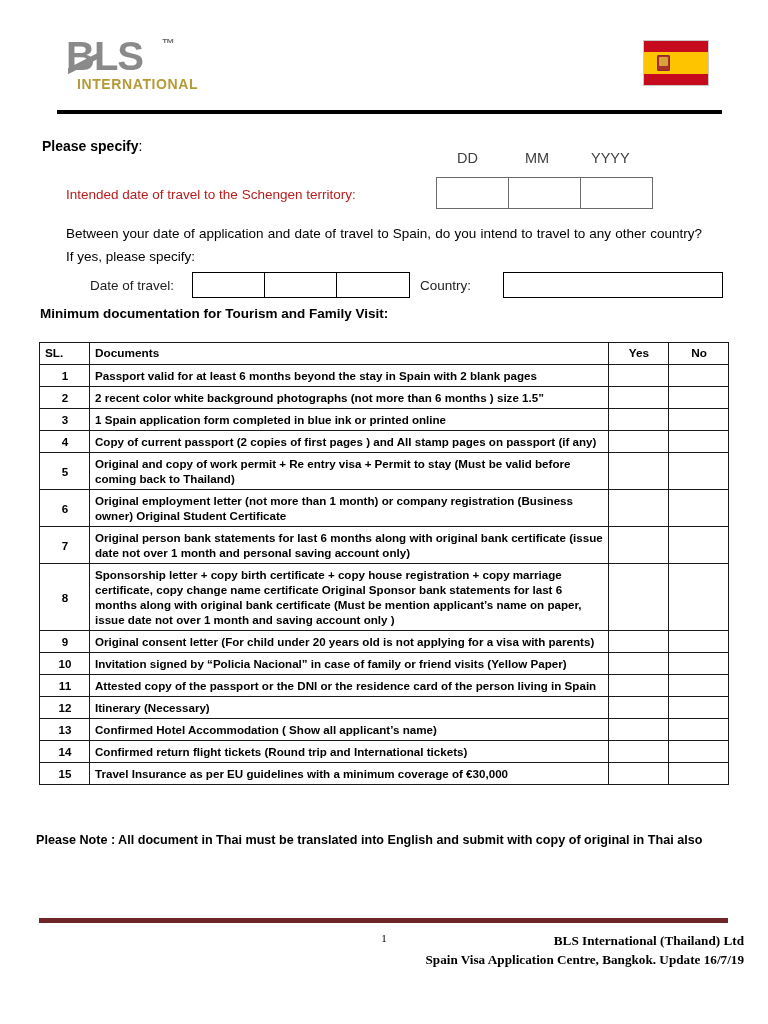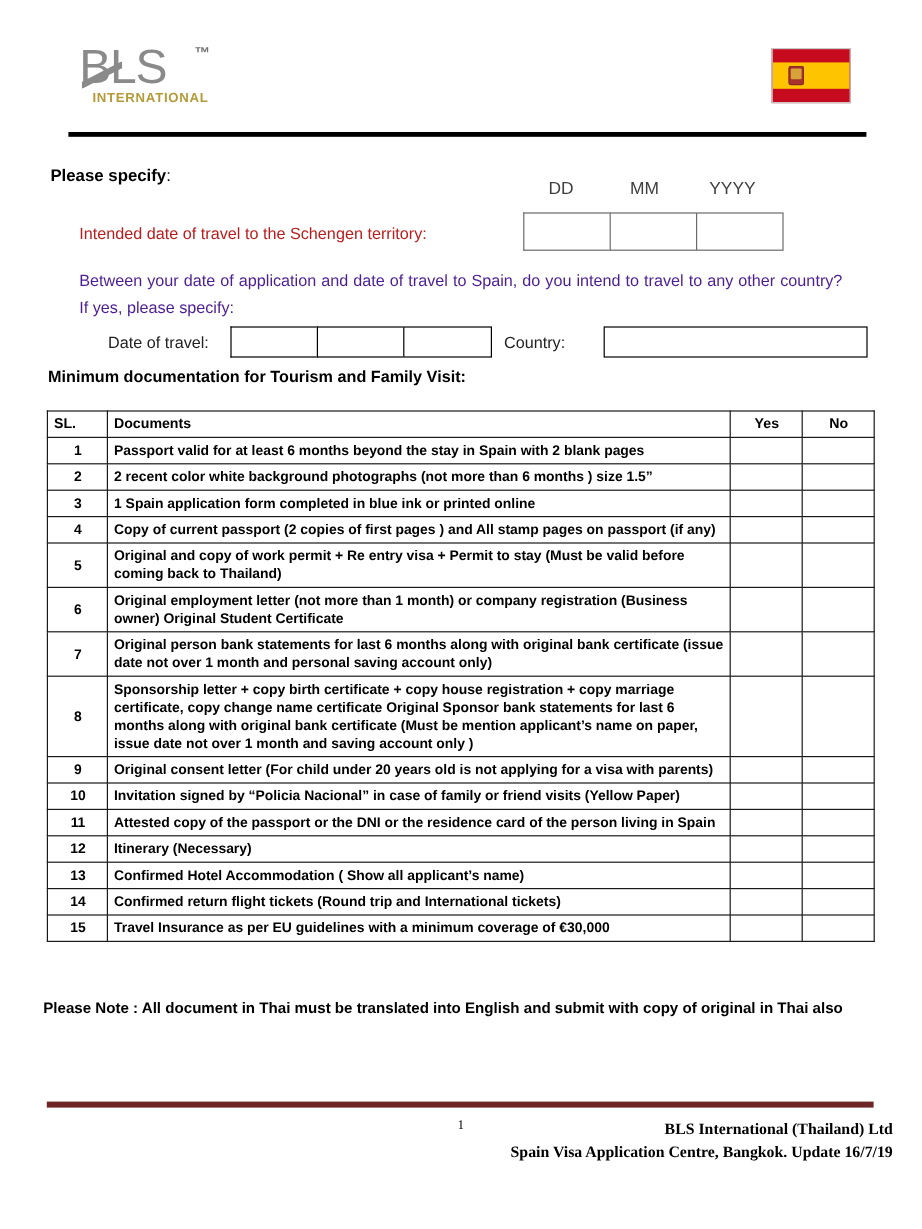--- a/index.html
+++ b/index.html
@@ -33,21 +33,21 @@
   .logo {
     position: absolute;
     left: 66px;
     top: 36px;
     width: 120px;
     height: 56px;
   }
   .logo-mark {
     position: relative;
     font-family: "Liberation Sans", sans-serif;
-    font-weight: normal;
+    font-weight: bold;
     font-size: 40px;
     letter-spacing: -1px;
     line-height: 40px;
     color: #8a8a8a;
     display: inline-block;
   }
   .logo-mark .slash {
     position: absolute;
     left: 2px;
     top: 20px;
@@ -63,21 +63,21 @@
     top: 0px;
     font-size: 13px;
     font-weight: bold;
     color: #6f6f6f;
     font-family: "Liberation Sans", sans-serif;
   }
   .logo-sub {
     position: absolute;
     left: 11px;
     top: 40px;
-    font-size: 11px;
+    font-size: 14px;
     font-weight: bold;
     letter-spacing: 0.6px;
     color: #b59a38;
     font-family: "Liberation Sans", sans-serif;
   }
 
   .flag {
     position: absolute;
     left: 643px;
     top: 40px;
@@ -189,21 +189,21 @@
     width: 73px;
   }
 
   .between-text {
     position: absolute;
     left: 66px;
     top: 222px;
     width: 636px;
     font-size: 13.5px;
     line-height: 23px;
-    color: #4c1d95;
+    color: #000000;
     text-align: justify;
   }
 
   .dot-label {
     position: absolute;
     top: 278px;
     font-size: 13.5px;
     color: #222;
     text-align: right;
   }

